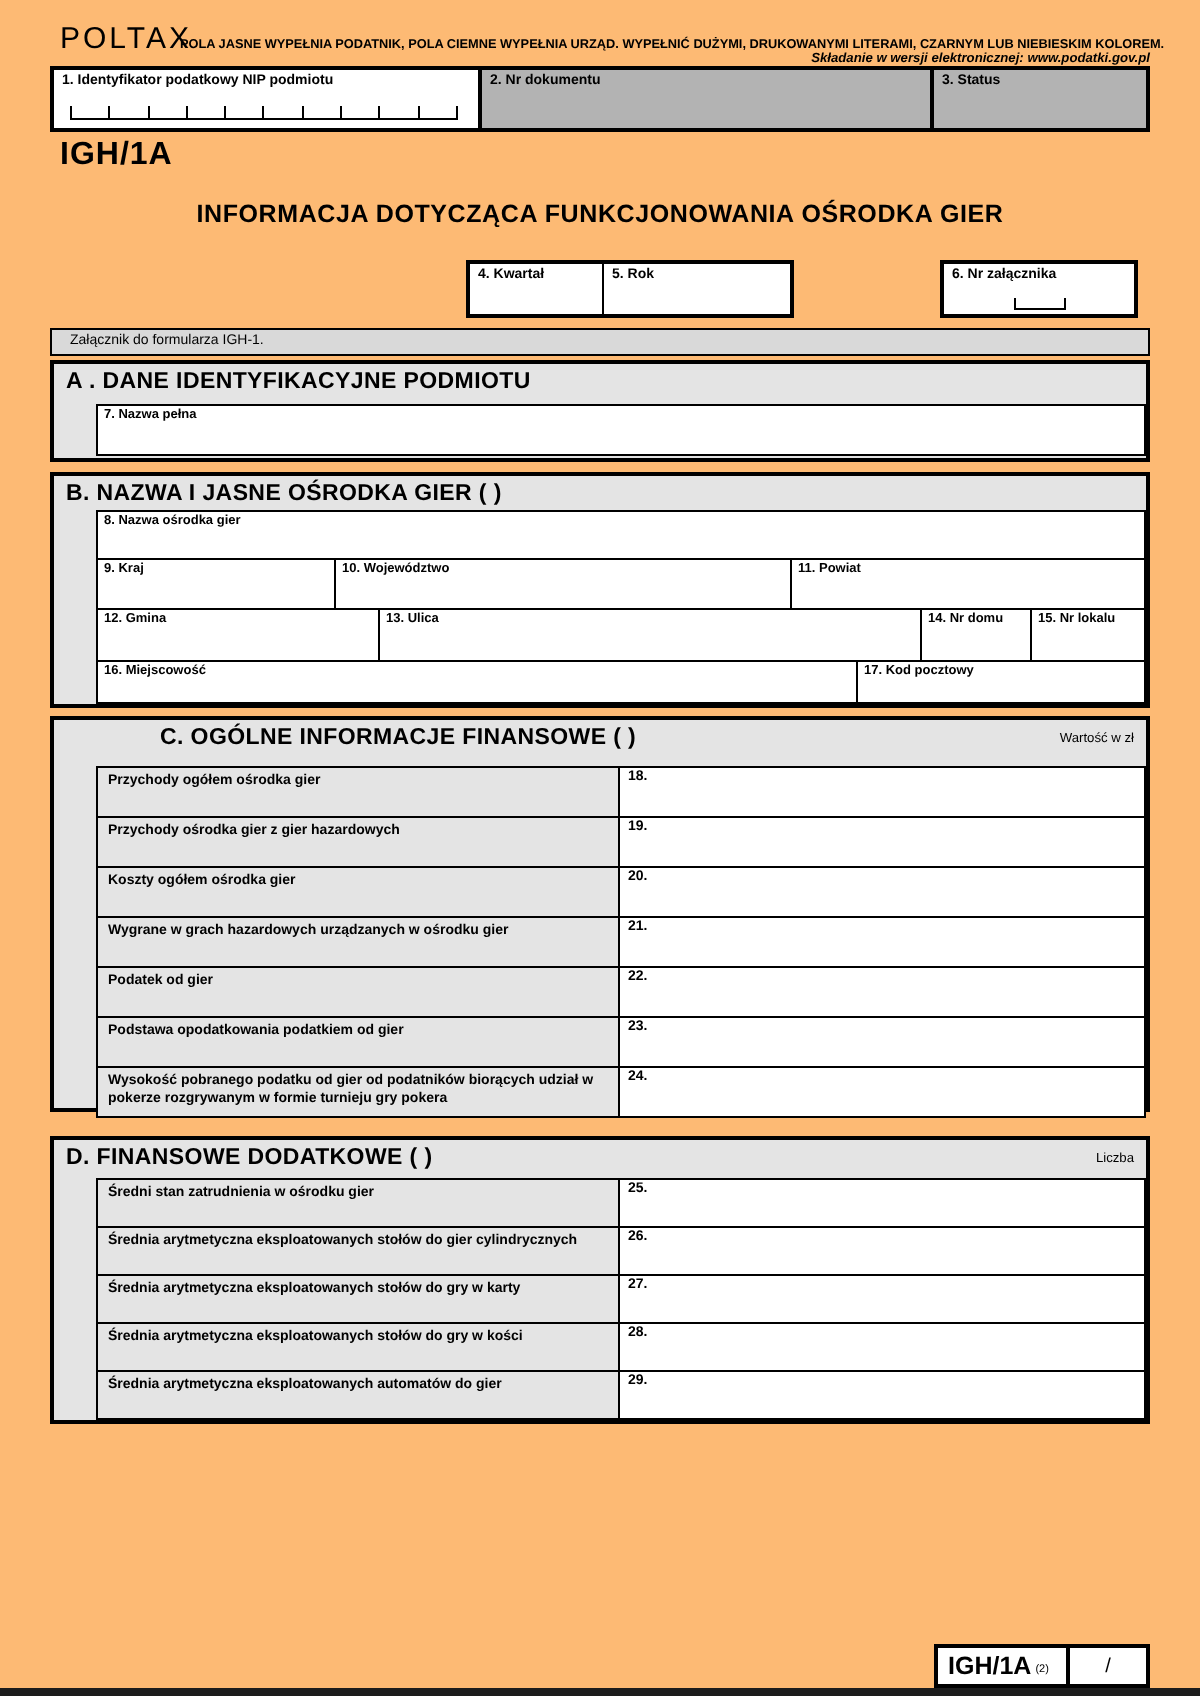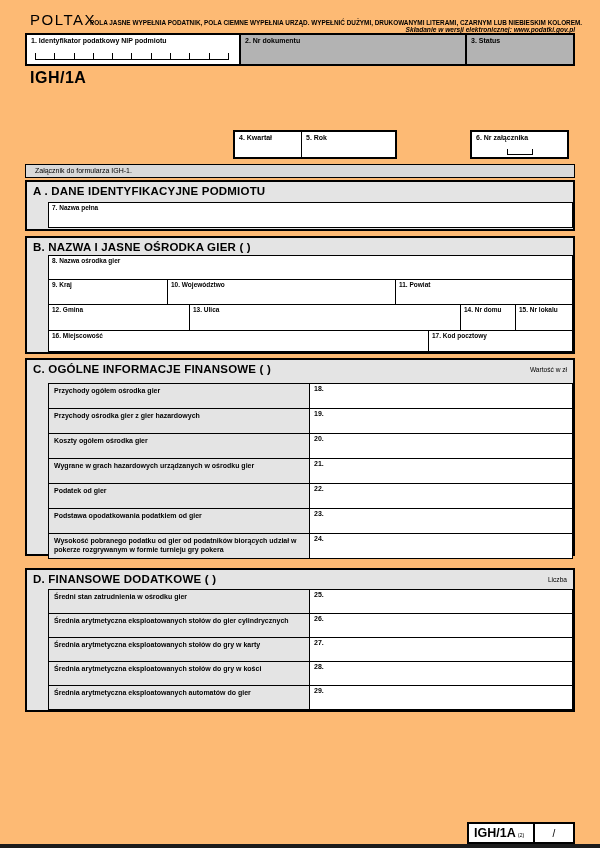--- a/index.html
+++ b/index.html
@@ -41,21 +41,21 @@
   #attach-bar { left:25px; top:164px; width:550px; height:14px; background:#d9d9d9;
     border:1.5px solid #000; font-size:7px; line-height:11px; padding-left:9px; }
 
   
   .section { position:absolute; left:25px; width:550px; border:2px solid #000; background:#e4e4e4; }
   .section-title { font-size:11.5px; font-weight:700; padding:3px 0 0 6px; letter-spacing:0.2px; }
   .unit-label { position:absolute; top:6px; right:6px; font-size:6.6px; font-weight:400; }
 
   #section-a { top:180px; height:51px; }
   #section-b { top:236px; height:118px; }
-  #section-c { top:358px; height:198px; }
+  #section-c { top:358px; height:198px;padding-left:47px; }
   #section-d { top:568px; height:144px; }
   .flabel { font-size:6.5px; font-weight:700; padding:1px 3px; display:block; }
 
   .brow { position:absolute; left:21px; width:525px; display:flex; }
   .brow .bcell { border:1px solid #000; background:#fff; }
   .brow .bcell + .bcell { margin-left:-1px; }
   .bcell.grow { flex:1; }
 
   #browA  { top:20px; height:26px; }      
   #browB1 { top:17px; height:25px; }
@@ -112,20 +112,21 @@
     <div class="tb-cell" id="tb-doc">
       <span class="tb-label">2. Nr dokumentu</span>
     </div>
     <div class="tb-cell" id="tb-status">
       <span class="tb-label">3. Status</span>
     </div>
   </div>
 
   <div class="abs" id="form-code">IGH/1A</div>
 
+  <div class="abs" id="main-title">INFORMACJA DOTYCZĄCA FUNKCJONOWANIA OŚRODKA GIER</div>
 
   <div class="abs" id="quarter-group">
     <div class="tb-cell" id="qg-kwartal">
       <span class="tb-label">4. Kwartał</span>
     </div>
     <div class="tb-cell" id="qg-rok">
       <span class="tb-label">5. Rok</span>
     </div>
   </div>
 

